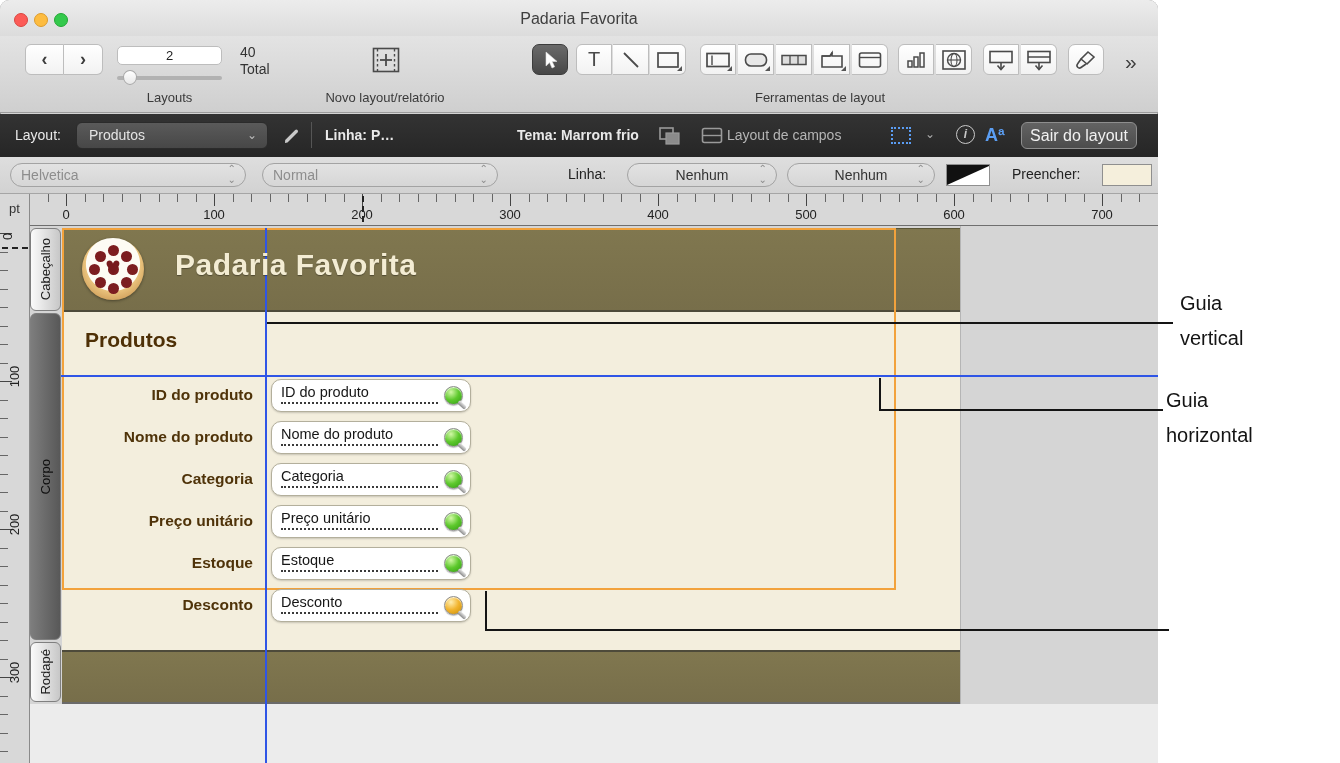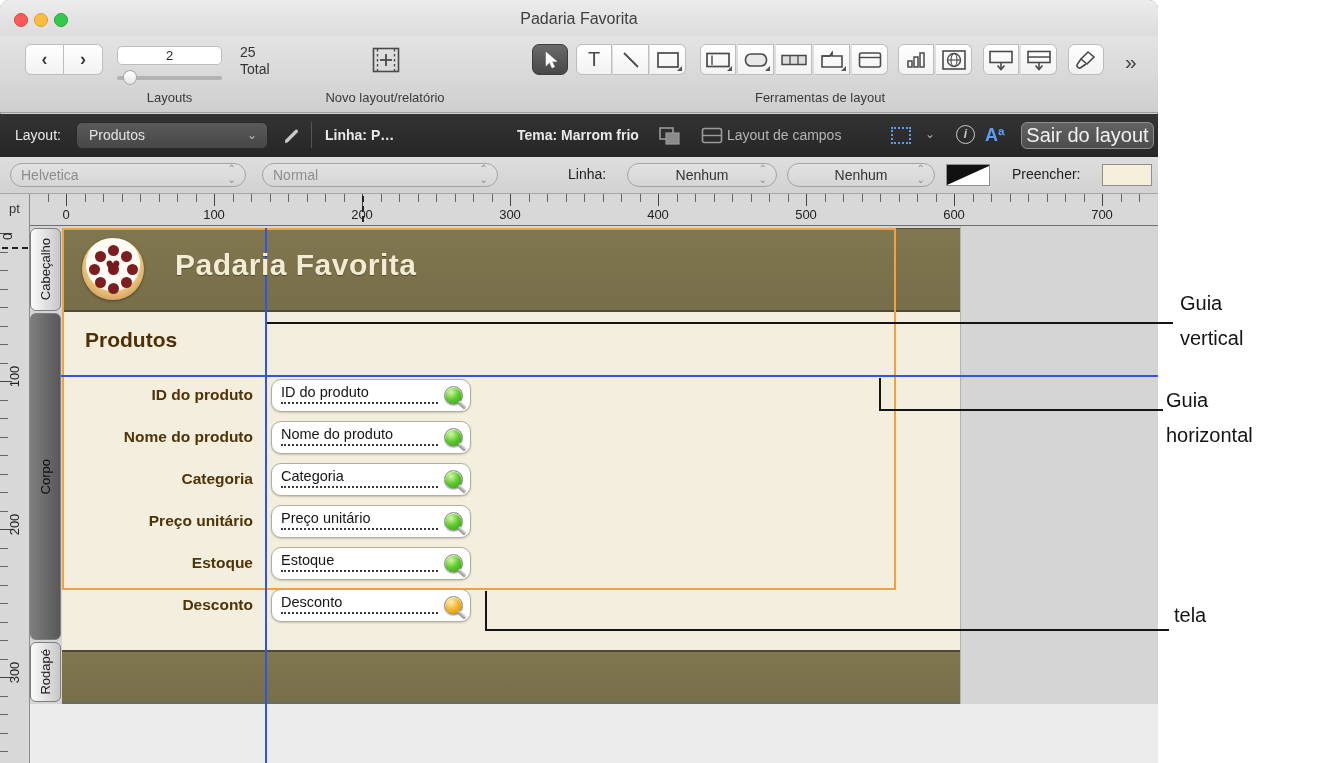--- a/index.html
+++ b/index.html
@@ -39,22 +39,22 @@
 
   
   #layoutbar { position:absolute; left:0; top:114px; width:100%; height:43px;
     background:linear-gradient(#333,#262626); color:#e9e9e9; font-size:14px; }
   #layoutbar .lbl { position:absolute; top:13px; }
   .pill { position:absolute; top:8px; height:27px; border-radius:6px; }
   #layout-popup { left:76px; width:192px; background:linear-gradient(#5a5a5a,#474747);
     border:1px solid #2b2b2b; color:#e4e4e4; font-size:14px; line-height:25px;
     padding:0 12px; }
   #layout-popup .chev { position:absolute; right:10px; top:0; color:#bbb; font-size:12px; }
-  #exit-btn { left:1021px; width:133px; background:linear-gradient(#636363,#4c4c4c);
-    border:1px solid #8e8e8e; color:#f1f1f1; text-align:center; font-size:20px;
+  #exit-btn { left:1021px; width:116px; background:linear-gradient(#636363,#4c4c4c);
+    border:1px solid #8e8e8e; color:#f1f1f1; text-align:center; font-size:16px;
     line-height:25px; }
   .vdivider { position:absolute; top:8px; width:1px; height:26px; background:#555; }
 
   
   #formatbar { position:absolute; left:0; top:157px; width:100%; height:37px;
     background:linear-gradient(#dedede,#d2d2d2); border-bottom:1px solid #a5a5a5;
     font-size:14px; color:#222; }
   .dd { position:absolute; top:6px; height:24px; background:linear-gradient(#e2e2e2,#d6d6d6);
     border:1px solid #a3a3a3; border-radius:12px; line-height:22px; padding:0 10px;
     color:#8d8d8d; }
@@ -166,21 +166,21 @@
       </div>
     <div class="tbtn" style="left:64px;width:39px;border-radius:0 6px 6px 0;border-left:none;">
         <span class="navglyph">›</span>
       </div>
 
     <div id="numbox">2</div>
     <div id="slider">
         <div id="sliderknob"></div>
       </div>
     <div id="totalbox">
-      <div>25</div>
+      <div>40</div>
       <div>Total</div>
     </div>
     <div class="caption" style="left:117px;width:105px;">Layouts</div>
 
     <div class="tbtn" style="left:369px;width:33px;background:none;border:none;">
       <svg class="icon" width="28" height="26" viewBox="0 0 28 26">
         <rect x="1.5" y="1.5" width="25" height="23" fill="none" stroke="#4a4a4a" stroke-width="1.6"></rect>
         <line x1="5.5" y1="2" x2="5.5" y2="24" stroke="#4a4a4a" stroke-width="1.4" stroke-dasharray="2.5,2.5"></line>
         <line x1="22.5" y1="2" x2="22.5" y2="24" stroke="#4a4a4a" stroke-width="1.4" stroke-dasharray="2.5,2.5"></line>
         <line x1="14" y1="7" x2="14" y2="19" stroke="#4a4a4a" stroke-width="1.8"></line>
@@ -529,14 +529,13 @@
 
 <div class="annotation" style="left:1180px;top:286px;">
   <div>Guia</div>
   <div>vertical</div>
 </div>
 <div class="annotation" style="left:1166px;top:383px;">
   <div>Guia</div>
   <div>horizontal</div>
 </div>
 <div class="annotation" style="left:1174px;top:598px;">
-  <div>tela</div>
 </div>
 
 </body></html>

